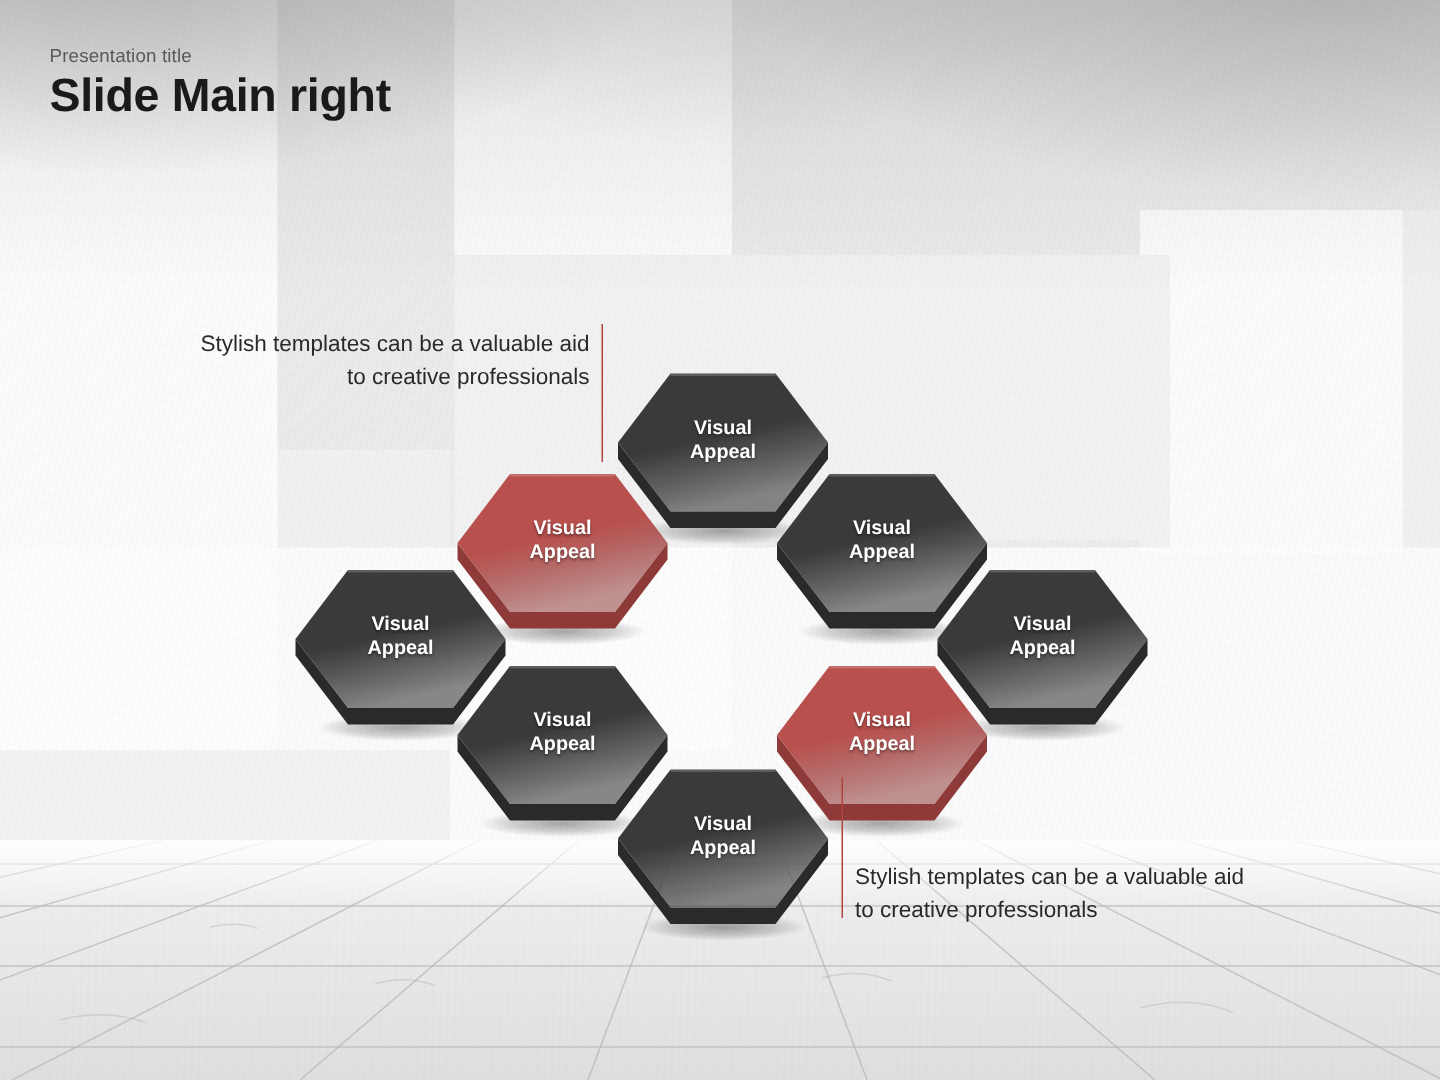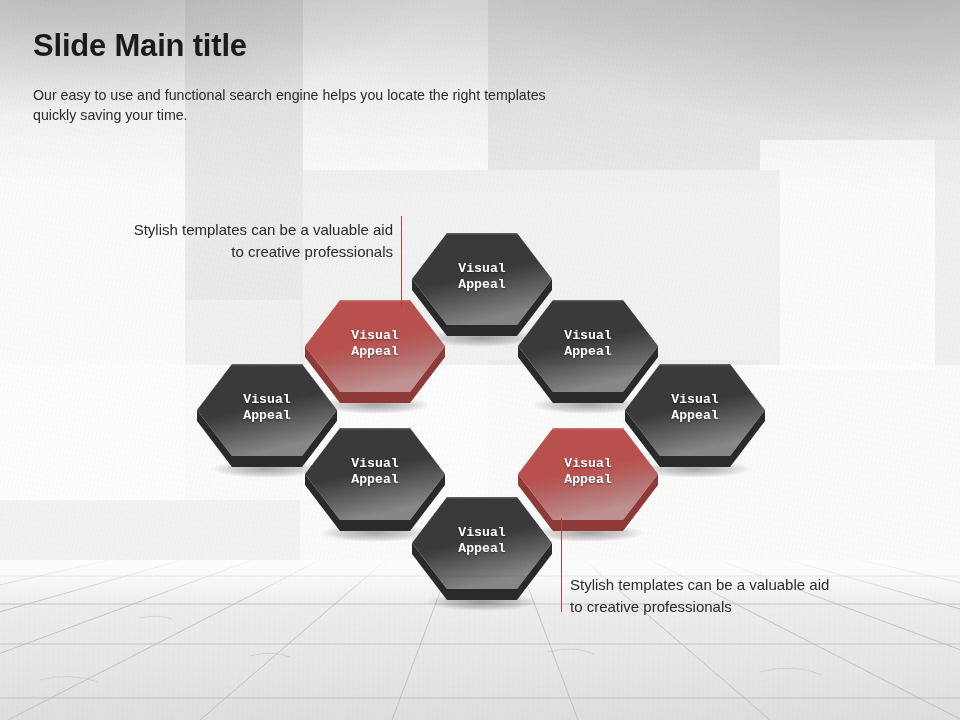--- a/index.html
+++ b/index.html
@@ -44,21 +44,21 @@
 
   
   .hdr{position:absolute;left:33px;top:30px;width:600px;}
   .kicker{font-size:12.5px;color:#595959;letter-spacing:.1px;margin:0 0 4px 0;}
   .maintitle{font-size:31px;font-weight:bold;color:#1a1a1a;margin:0;
              letter-spacing:-.2px;line-height:1.06;}
   .subtext{font-size:14.2px;color:#2b2b2b;line-height:1.42;margin:22px 0 0 0;
            max-width:540px;}
 
   
-  .diagram{position:absolute;left:0;top:0;width:960px;height:704px;font-family:Liberation Mono, monospace;}
+  .diagram{position:absolute;left:0;top:16px;width:960px;height:704px;}
   .hex{position:absolute;}
   .hex svg{position:absolute;left:0;top:0;overflow:visible;}
   .hexlabel{position:absolute;left:0;width:100%;text-align:center;
     color:#ffffff;font-size:13.2px;font-weight:bold;line-height:1.18;
     text-shadow:0 1px 2px rgba(0,0,0,.45);pointer-events:none;}
 
   
   .callout{position:absolute;font-size:15px;color:#2a2a2a;line-height:1.45;}
   .callout.right{text-align:right;}
   .callout.left{text-align:left;}
@@ -112,22 +112,22 @@
         <path d="M548 92 q26 -7 46 2"></path>
         <path d="M760 112 q34 -9 62 3"></path>
         <path d="M140 58 q18 -4 32 1"></path>
       </g>
     </svg>
     <div class="floorGrain"></div>
     <div class="floorHaze"></div>
   </div>
 
   <div class="hdr">
-    <h1 class="maintitle">Slide Main title</h1>
-    <p class="subtext">Our easy to use and functional search engine helps you locate the right templates quickly saving your time.</p>
+    <p class="kicker">Presentation title</p>
+    <h1 class="maintitle">Slide Main right</h1>
   </div>
 
   <div class="diagram" id="diagram">
       <div class="hex" style="left: 412px; top: 233px; width: 140px; height: 103px;">
         <svg width="140" height="113" viewBox="0 0 140 113">
           <defs>
             <linearGradient id="g0" x1="0" y1="0" x2="0.35" y2="1">
               <stop offset="0%" stop-color="#3a3a3c"></stop>
               <stop offset="55%" stop-color="#3a3a3c"></stop>
               <stop offset="100%" stop-color="#2a2a2c" stop-opacity=".55"></stop>

